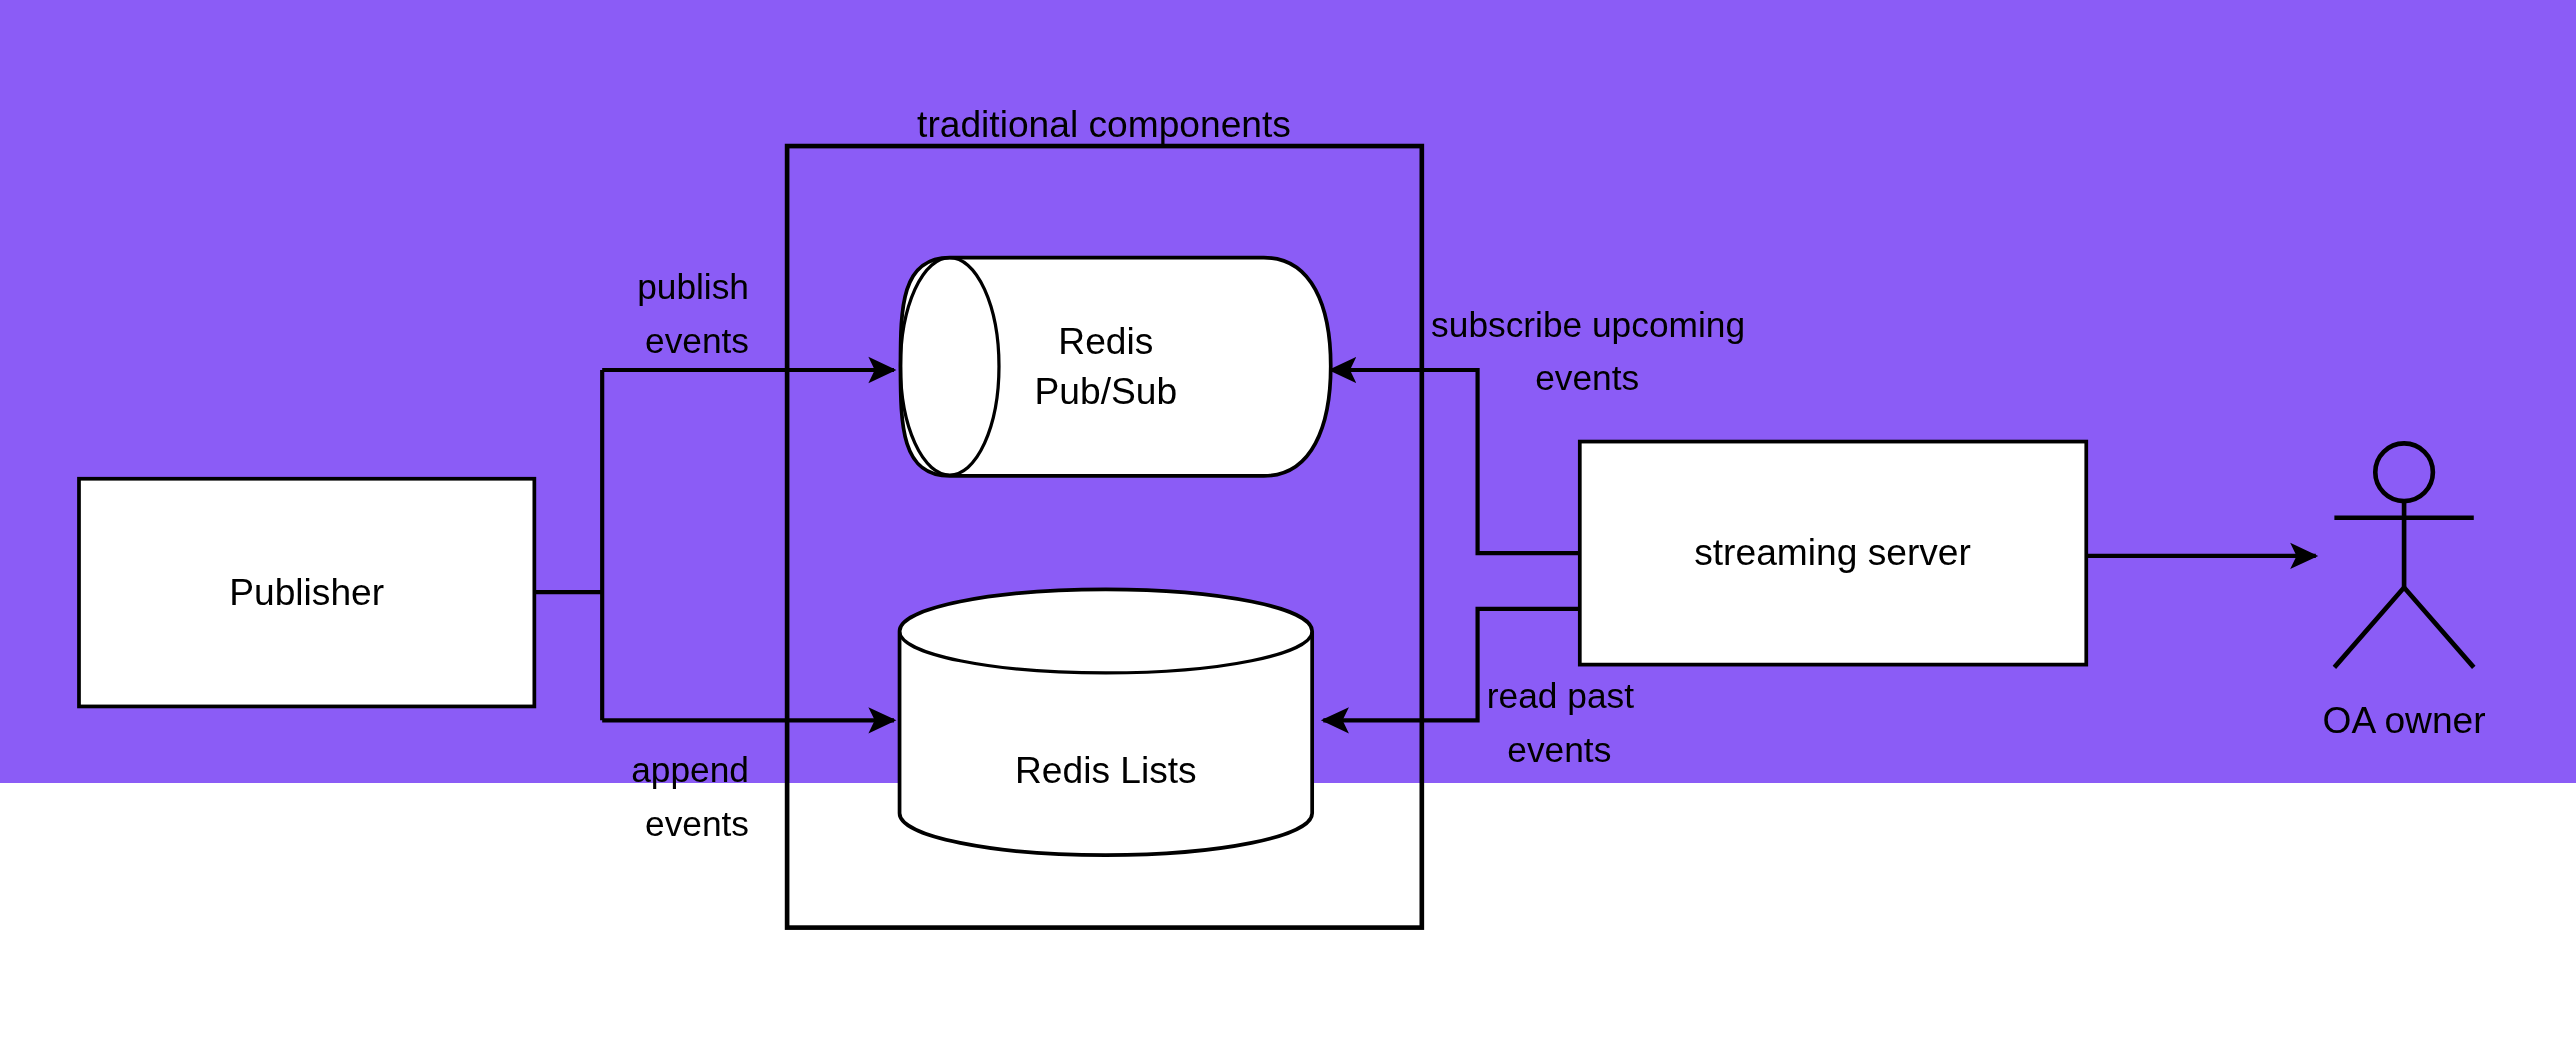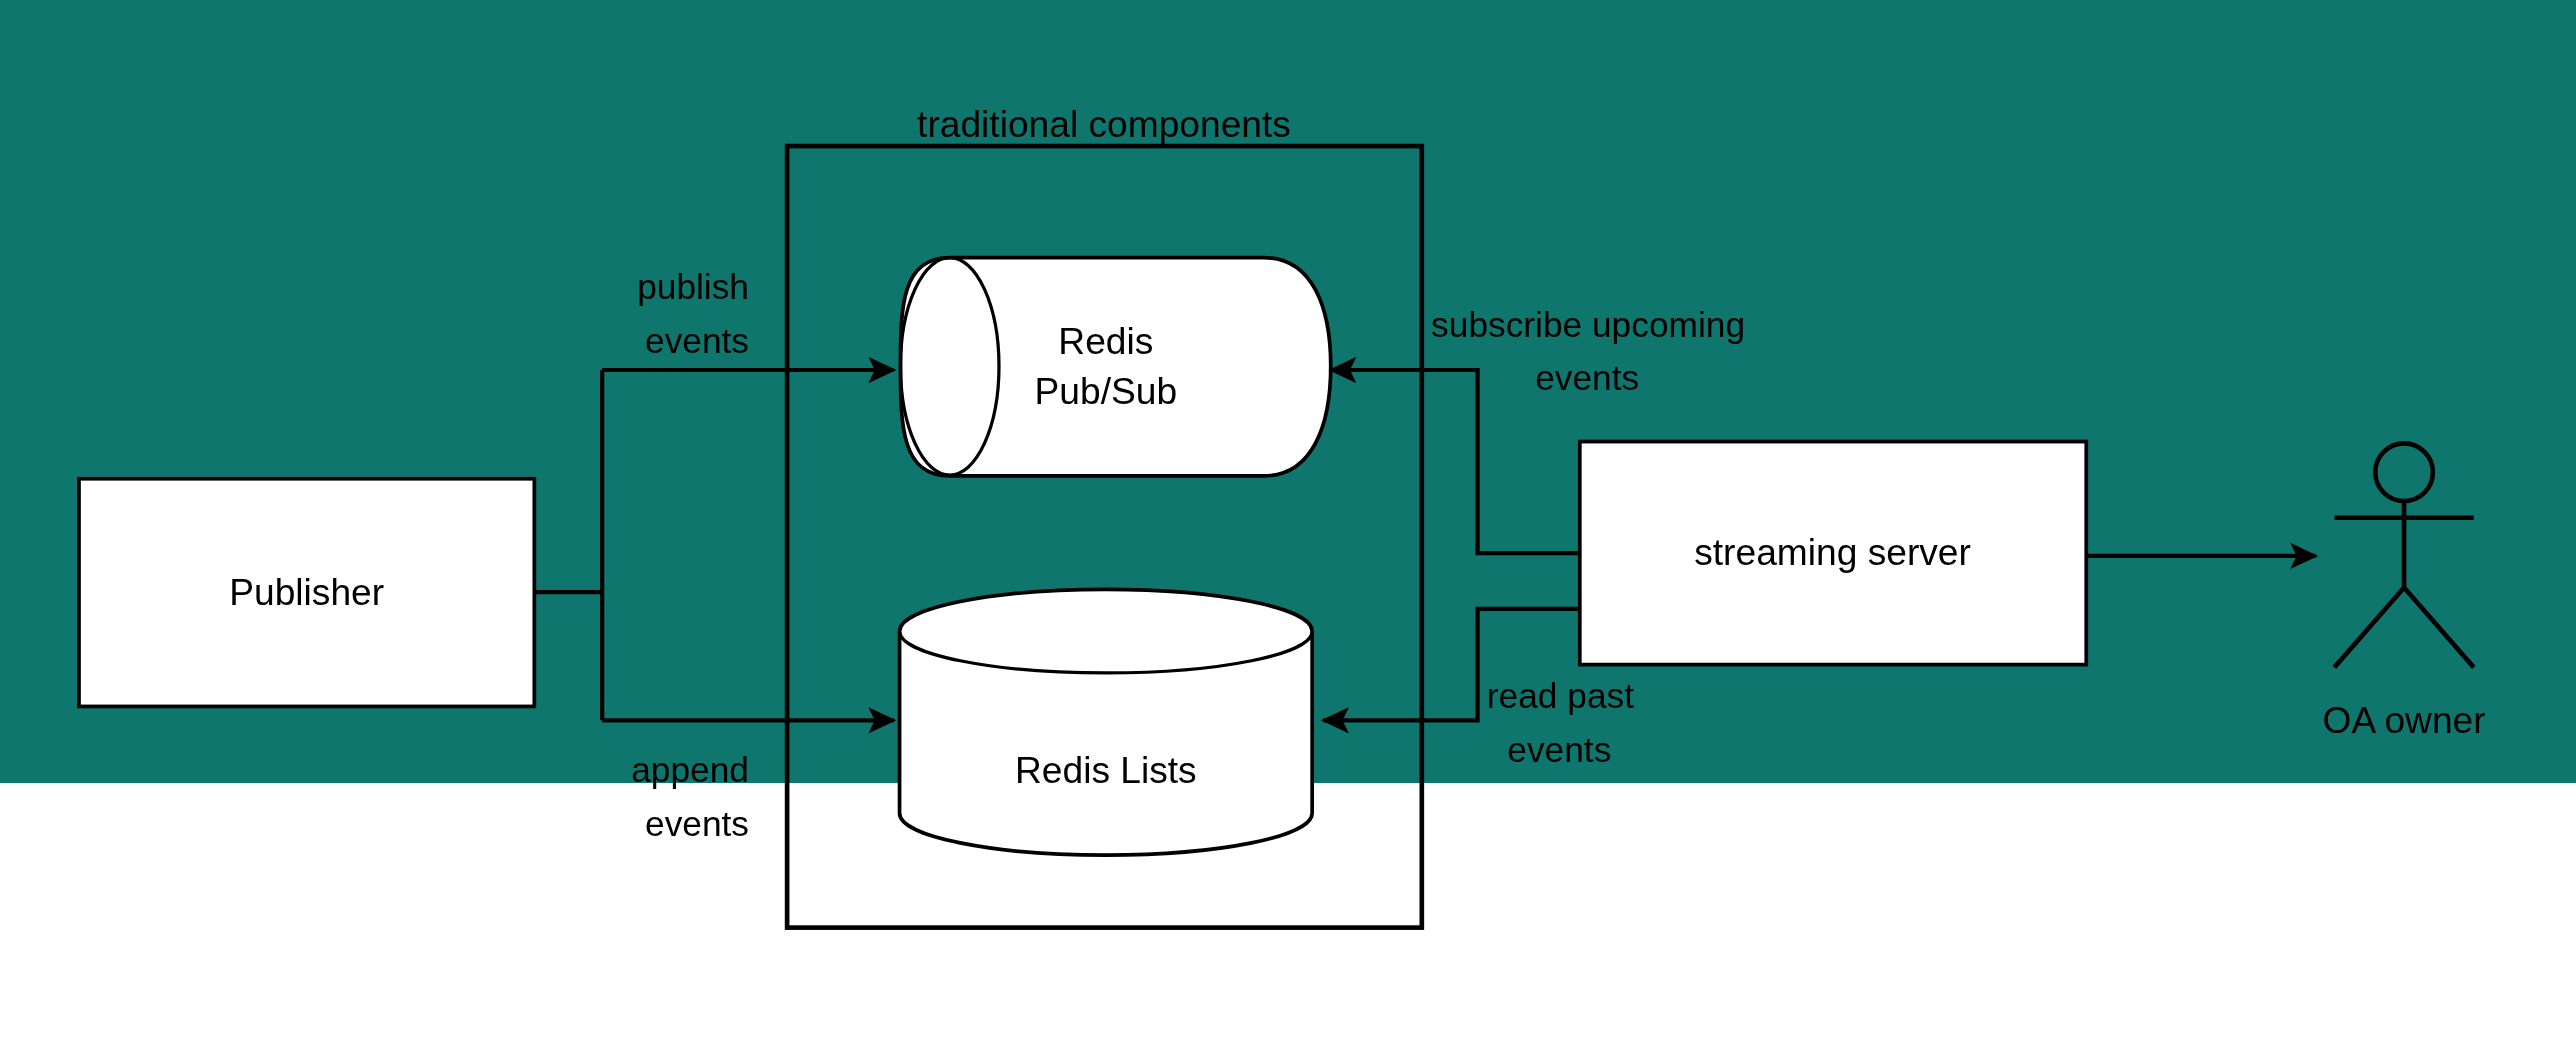--- a/index.html
+++ b/index.html
@@ -11,21 +11,21 @@
   body {
     width: 2576px;
     height: 1043px;
     font-family: "Liberation Sans", sans-serif;
     overflow: hidden;
   }
   #canvas {
     position: relative;
     width: 2576px;
     height: 783px;
-    background: #0f766e;
+    background: #8b5cf6;
   }
   #diagram {
     position: absolute;
     top: 0;
     left: 0;
     width: 2576px;
     height: 1043px;
   }
   .node-text {
     font-family: "Liberation Sans", sans-serif;

